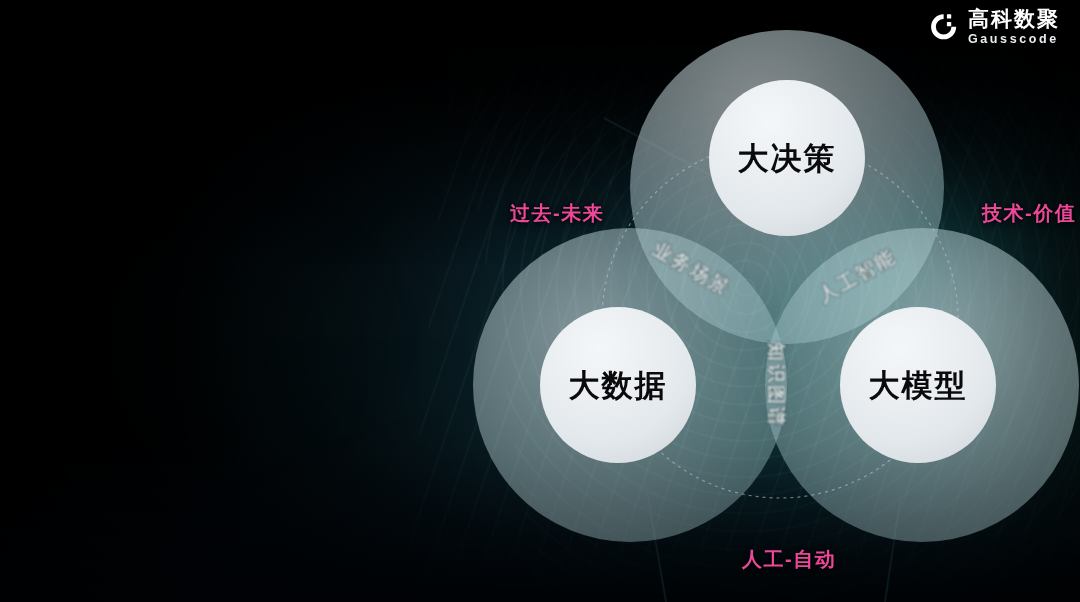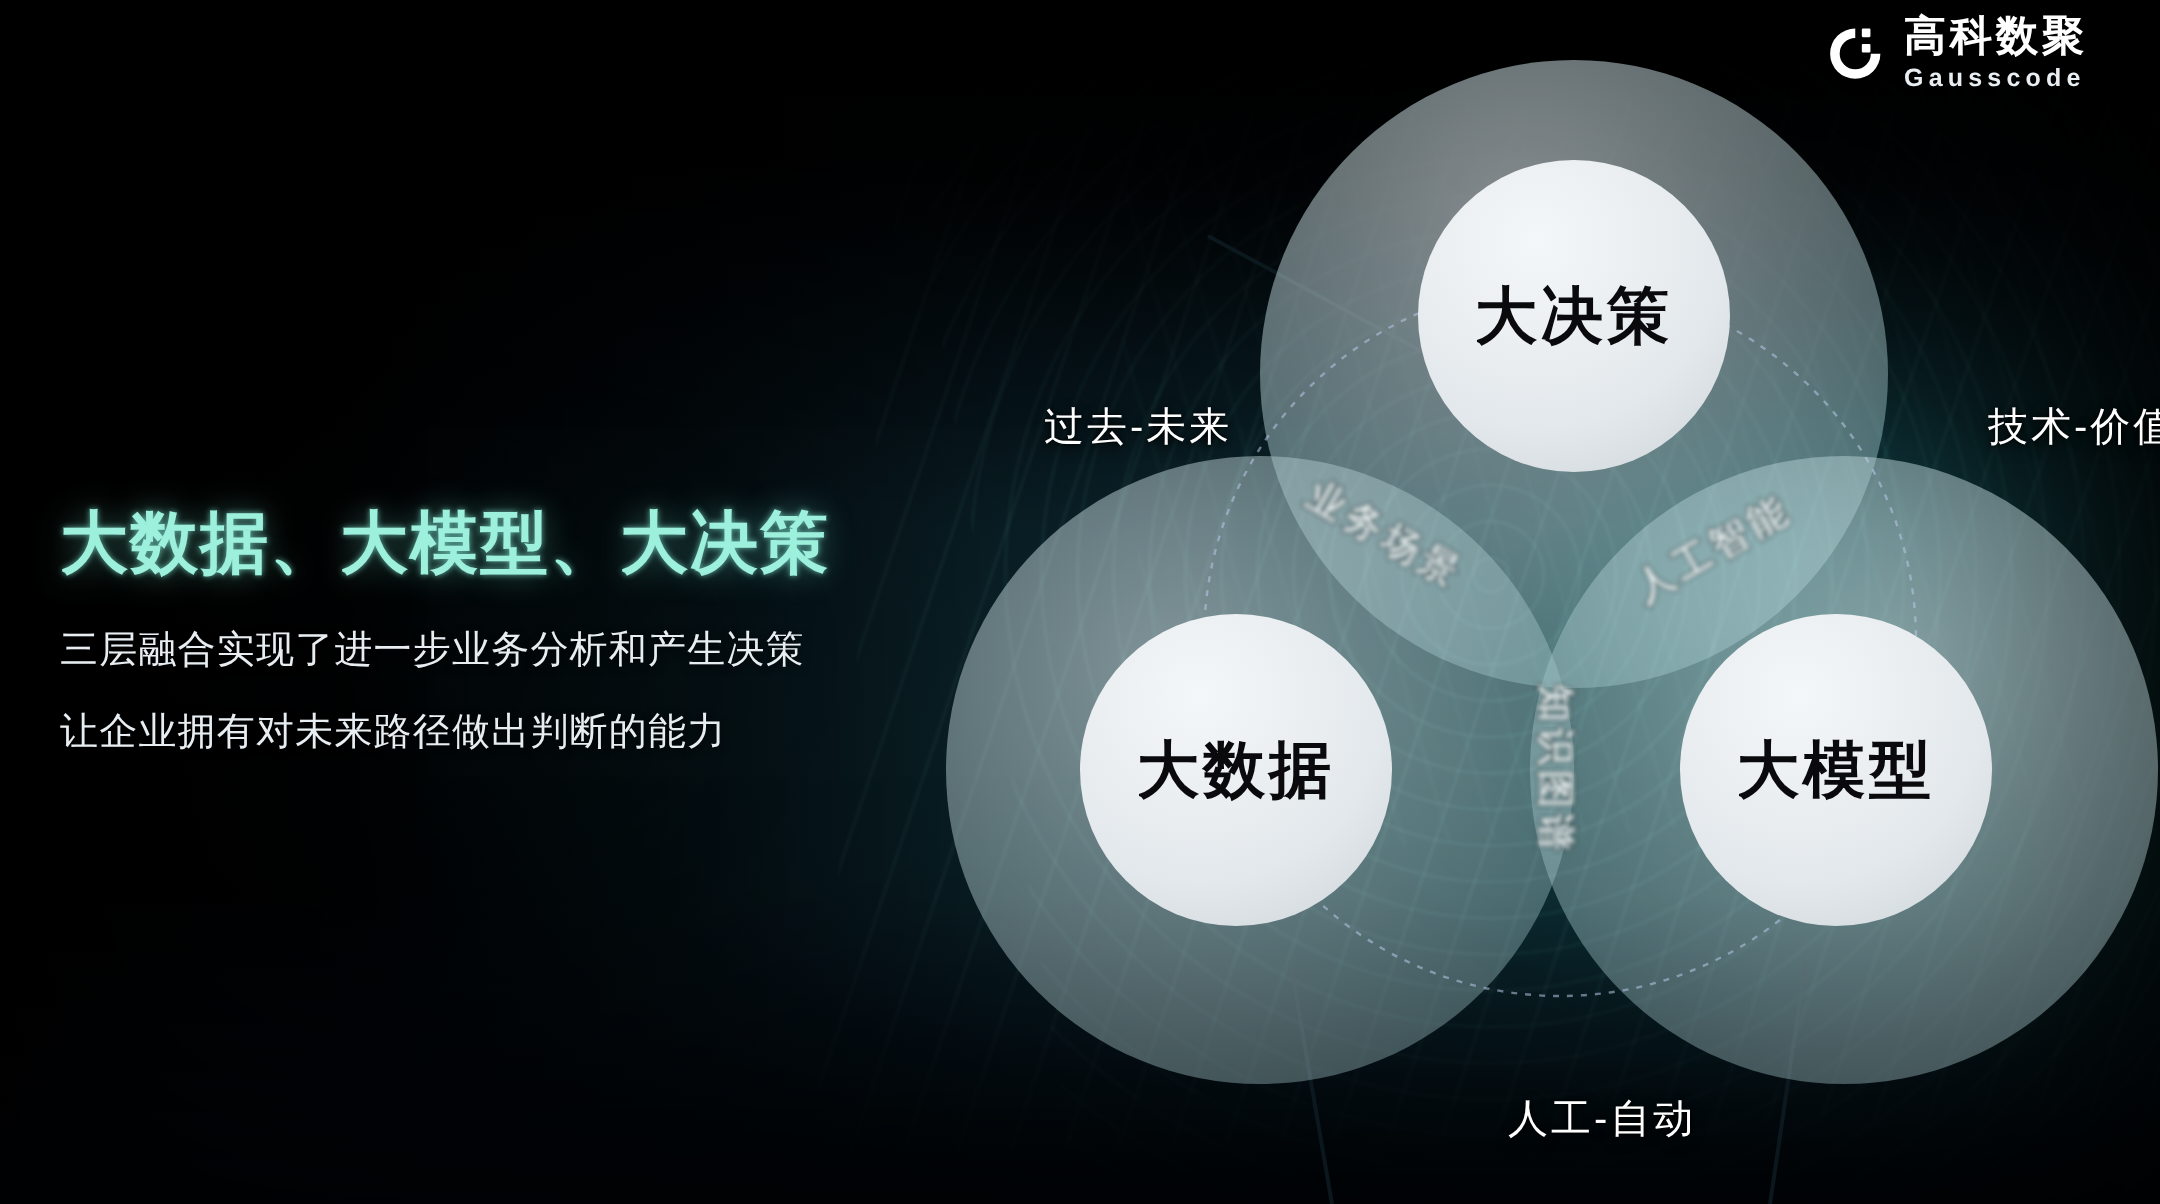--- a/index.html
+++ b/index.html
@@ -97,21 +97,21 @@
   }
   .subline{
     font-size:19px;font-weight:400;color:#e7edf1;
     line-height:1.55;letter-spacing:.6px;
     margin:0 0 12px 0;
     text-shadow:0 1px 4px rgba(0,0,0,.8);
     white-space:nowrap;
   }
 
   
-  .logo{position:absolute;right:36px;top:8px;display:flex;align-items:center;gap:9px;}
+  .logo{position:absolute;right:20px;top:8px;display:flex;align-items:center;gap:9px;}
   .logo-mark{width:30px;height:30px;flex:0 0 auto;}
   .logo-text{display:flex;flex-direction:column;line-height:1;}
   .logo-cn{font-size:21px;font-weight:700;color:#fff;letter-spacing:2px;}
   .logo-en{font-size:12.5px;font-weight:700;color:#e9eef2;letter-spacing:2.6px;margin-top:4px;}
 
   
   .venn{position:absolute;left:470px;top:10px;width:610px;height:592px;}
   .venn svg{display:block;width:100%;height:100%;overflow:visible;}
 
   .lobe-label{
@@ -120,24 +120,23 @@
     letter-spacing:2.5px;
     paint-order:stroke;stroke:rgba(8,30,34,.55);stroke-width:2.4px;stroke-linejoin:round;
   }
   .core-label{
     font-family:"Liberation Sans","DejaVu Sans",sans-serif;
     font-size:31px;font-weight:700;fill:#0a0a0c;
     letter-spacing:2px;
   }
   .outer-label{
     position:absolute;
-    font-size:20px;font-weight:400;color:#ffffff;
+    font-size:20px;font-weight:700;color:#ec4899;
     letter-spacing:1.5px;white-space:nowrap;
     text-shadow:0 2px 7px rgba(0,0,0,.95), 0 0 2px rgba(0,0,0,.9);
-    margin-left:12px;
   }
 </style>
 </head>
 <body>
 
 <div id="slide">
 
   <div class="bg-layer bg-base"></div>
   <div class="bg-layer bg-glow"></div>
   <div class="bg-layer bg-rings"></div>
@@ -154,25 +153,20 @@
       <path d="M15.6 2.4A13.4 13.4 0 1 0 29 15.8h-5.1a8.3 8.3 0 1 1-8.3-8.3z" fill="#ffffff"></path>
       <rect x="19.1" y="2.4" width="4.6" height="4.6" rx="0.6" fill="#ffffff"></rect>
       <rect x="19.1" y="10.6" width="4.6" height="4.6" rx="0.6" fill="#ffffff"></rect>
     </svg>
     <div class="logo-text">
       <span class="logo-cn">高科数聚</span>
       <span class="logo-en">Gausscode</span>
     </div>
   </div>
 
-  <div class="left-block">
-    <h1 class="headline">大数据、大模型、大决策</h1>
-    <p class="subline">三层融合实现了进一步业务分析和产生决策</p>
-    <p class="subline">让企业拥有对未来路径做出判断的能力</p>
-  </div>
 
   <div class="venn">
     <svg viewBox="0 0 610 592" preserveAspectRatio="none">
       <defs>
         <radialGradient id="gDecision" cx="42%" cy="26%" r="78%">
           <stop offset="0%" stop-color="#d9e2e6" stop-opacity=".62"></stop>
           <stop offset="62%" stop-color="#a9c0c4" stop-opacity=".52"></stop>
           <stop offset="100%" stop-color="#87a8ab" stop-opacity=".46"></stop>
         </radialGradient>
         <radialGradient id="gData" cx="36%" cy="34%" r="82%">

